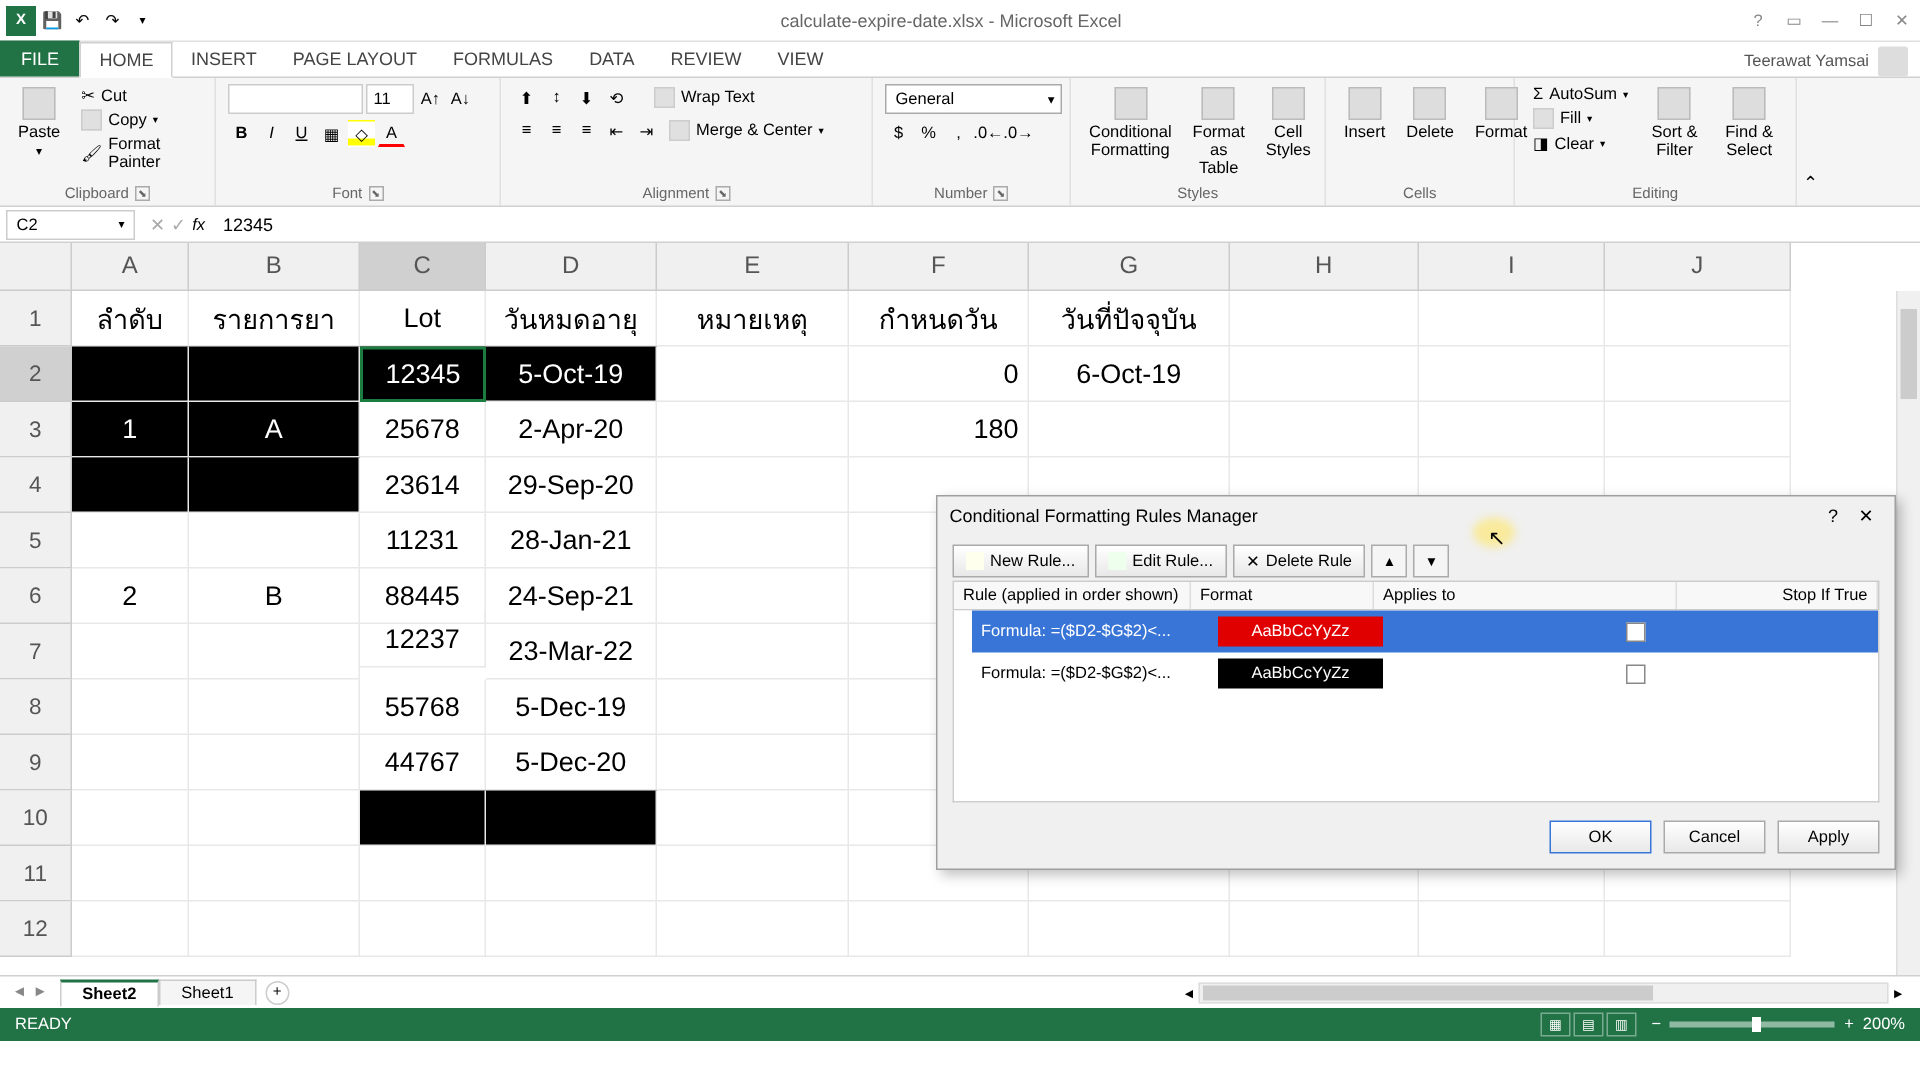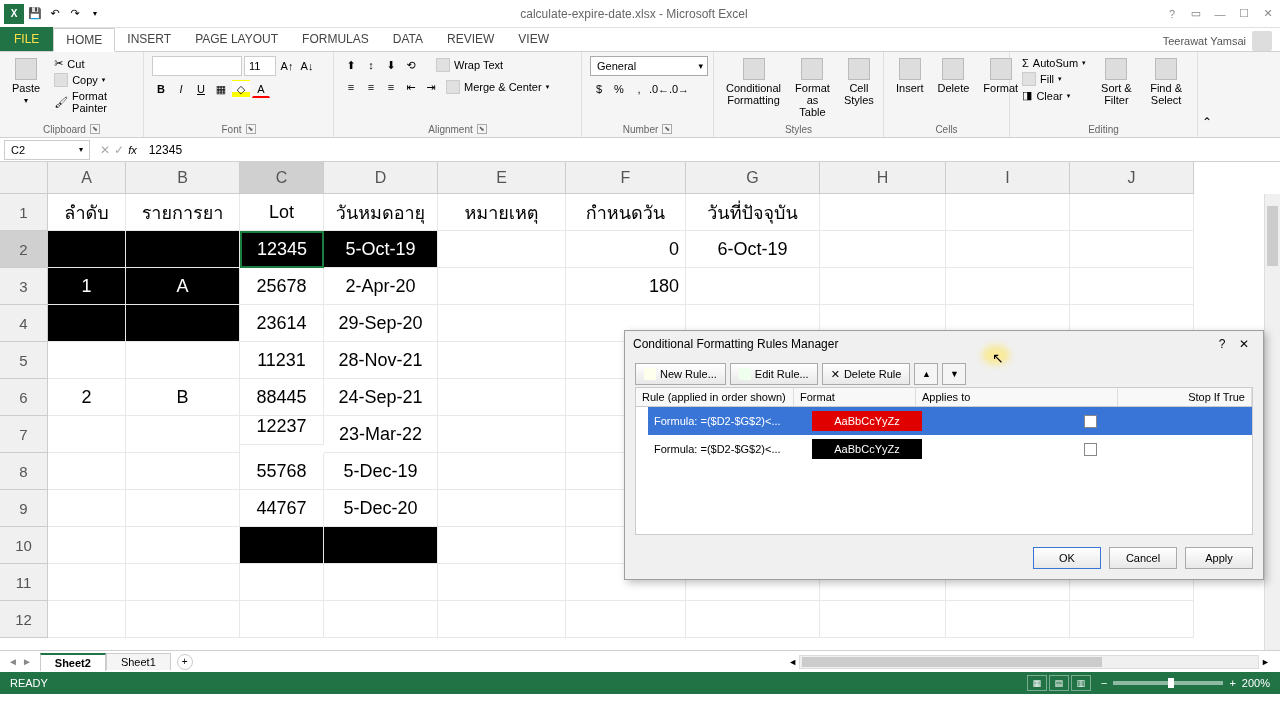--- a/index.html
+++ b/index.html
@@ -9,21 +9,21 @@
 .titlebar { height: 28px; background: #fff; display: flex; align-items: center; padding: 0 4px; border-bottom: 1px solid #e0e0e0; }
 .titlebar .qat { display: flex; gap: 2px; align-items: center; }
 .qat-icon { width: 18px; height: 18px; display: inline-flex; align-items: center; justify-content: center; font-size: 11px; cursor: pointer; }
 .excel-logo { width: 20px; height: 20px; background: #217346; color: #fff; font-weight: bold; display: flex; align-items: center; justify-content: center; font-size: 10px; }
 .titlebar .title { flex: 1; text-align: center; color: #666; font-size: 12px; }
 .titlebar .win-controls { display: flex; gap: 8px; align-items: center; color: #888; }
 .win-ctrl { width: 16px; height: 16px; display: flex; align-items: center; justify-content: center; cursor: pointer; font-size: 11px; }
 
 
 .ribbon-tabs { height: 24px; background: #fff; display: flex; align-items: flex-end; border-bottom: 1px solid #d0d0d0; }
-.file-tab { background: #217346; color: #fde047; padding: 4px 14px; font-size: 12px; cursor: pointer; height: 24px; display: flex; align-items: center; }
+.file-tab { background: #217346; color: #ffffff; padding: 4px 14px; font-size: 12px; cursor: pointer; height: 24px; display: flex; align-items: center; }
 .tab { padding: 4px 12px; font-size: 12px; color: #444; cursor: pointer; height: 24px; display: flex; align-items: center; }
 .tab.active { border: 1px solid #d0d0d0; border-bottom: 1px solid #fff; background: #fff; margin-bottom: -1px; }
 .ribbon-tabs .user { margin-left: auto; padding: 0 8px; font-size: 11px; color: #555; display: flex; align-items: center; gap: 6px; }
 .avatar { width: 20px; height: 20px; background: #ddd; border-radius: 2px; }
 
 
 .ribbon { height: 86px; background: #f5f5f5; border-bottom: 1px solid #d0d0d0; display: flex; }
 .ribbon-group { border-right: 1px solid #e0e0e0; padding: 4px 8px 2px; display: flex; flex-direction: column; justify-content: space-between; }
 .ribbon-group-label { font-size: 10px; color: #666; text-align: center; padding-top: 2px; display: flex; justify-content: center; gap: 4px; }
 .group-content { display: flex; gap: 6px; align-items: flex-start; }
@@ -417,21 +417,21 @@
       <div class="cell cnum" style="left: 276px; top: 111px; width: 114px; height: 37px;">29-Sep-20</div>
       <div class="cell" style="left: 390px; top: 111px; width: 128px; height: 37px;"></div>
       <div class="cell rnum" style="left: 518px; top: 111px; width: 120px; height: 37px;"></div>
       <div class="cell cnum" style="left: 638px; top: 111px; width: 134px; height: 37px;"></div>
       <div class="cell" style="left: 772px; top: 111px; width: 126px; height: 37px;"></div>
       <div class="cell" style="left: 898px; top: 111px; width: 124px; height: 37px;"></div>
       <div class="cell" style="left: 1022px; top: 111px; width: 124px; height: 37px;"></div>
       <div class="cell cnum" style="left: 0px; top: 148px; width: 78px; height: 37px;"></div>
       <div class="cell cnum" style="left: 78px; top: 148px; width: 114px; height: 37px;"></div>
       <div class="cell cnum" style="left: 192px; top: 148px; width: 84px; height: 37px;">11231</div>
-      <div class="cell cnum" style="left: 276px; top: 148px; width: 114px; height: 37px;">28-Nov-21</div>
+      <div class="cell cnum" style="left: 276px; top: 148px; width: 114px; height: 37px;">28-Jan-21</div>
       <div class="cell" style="left: 390px; top: 148px; width: 128px; height: 37px;"></div>
       <div class="cell rnum" style="left: 518px; top: 148px; width: 120px; height: 37px;"></div>
       <div class="cell cnum" style="left: 638px; top: 148px; width: 134px; height: 37px;"></div>
       <div class="cell" style="left: 772px; top: 148px; width: 126px; height: 37px;"></div>
       <div class="cell" style="left: 898px; top: 148px; width: 124px; height: 37px;"></div>
       <div class="cell" style="left: 1022px; top: 148px; width: 124px; height: 37px;"></div>
       <div class="cell cnum" style="left: 0px; top: 185px; width: 78px; height: 37px;">2</div>
       <div class="cell cnum" style="left: 78px; top: 185px; width: 114px; height: 37px;">B</div>
       <div class="cell cnum" style="left: 192px; top: 185px; width: 84px; height: 37px;">88445</div>
       <div class="cell cnum" style="left: 276px; top: 185px; width: 114px; height: 37px;">24-Sep-21</div>

